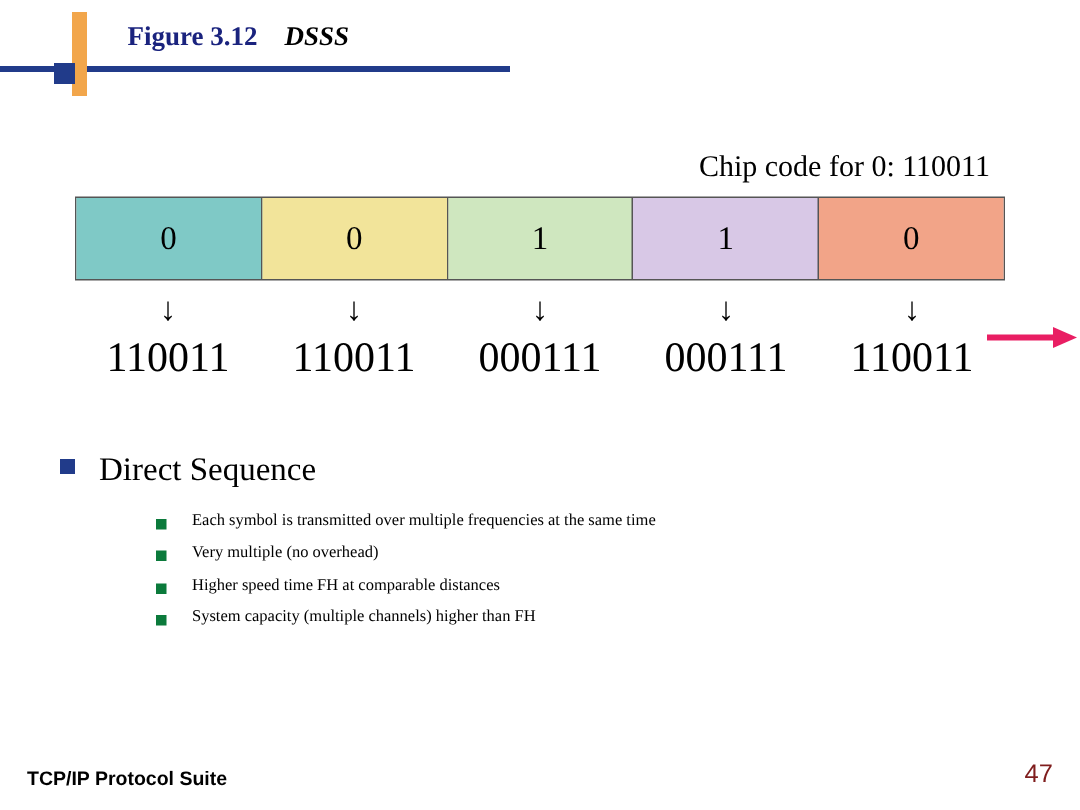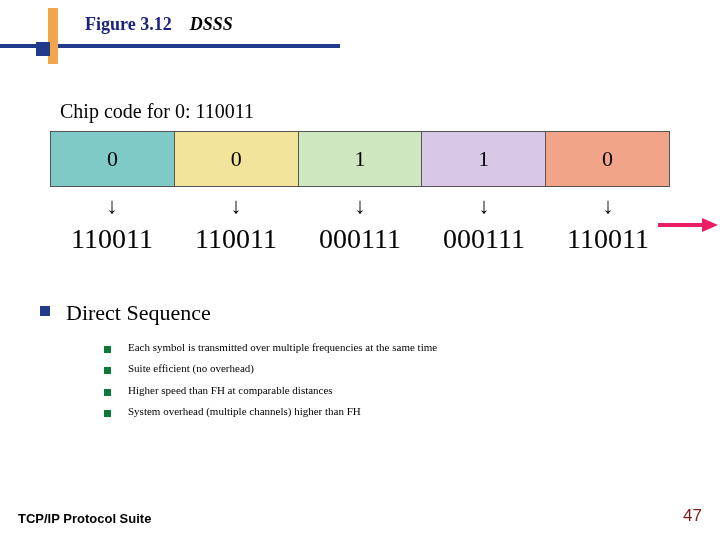--- a/index.html
+++ b/index.html
@@ -47,21 +47,21 @@
   }
 
   .figure-area {
     position: absolute;
     left: 50px;
     top: 100px;
     width: 620px;
   }
   .chip-labels {
     display: flex;
-    justify-content: flex-start;
+    justify-content: flex-end;
     font-size: 20px;
     margin: 0 10px 8px 10px;
   }
   .boxes {
     display: flex;
     border: 1px solid #555;
   }
   .box {
     flex: 1;
     text-align: center;
@@ -227,23 +227,23 @@
       <div class="head"></div>
   </div>
 </div>
 
 <div class="content">
   <ul class="bulleted">
     <li class="lvl1-item">
       <span class="lvl1-label">Direct Sequence</span>
       <ul class="lvl2">
         <li class="lvl2-item">Each symbol is transmitted over multiple frequencies at the same time</li>
-        <li class="lvl2-item">Suite efficient (no overhead)</li>
-        <li class="lvl2-item">Higher speed than FH at comparable distances</li>
-        <li class="lvl2-item">System overhead (multiple channels) higher than FH</li>
+        <li class="lvl2-item">Very multiple (no overhead)</li>
+        <li class="lvl2-item">Higher speed time FH at comparable distances</li>
+        <li class="lvl2-item">System capacity (multiple channels) higher than FH</li>
       </ul>
     </li>
   </ul>
 </div>
 
 <div class="footer">
   <span class="left">TCP/IP Protocol Suite</span>
   <span class="right">47</span>
 </div>
 

